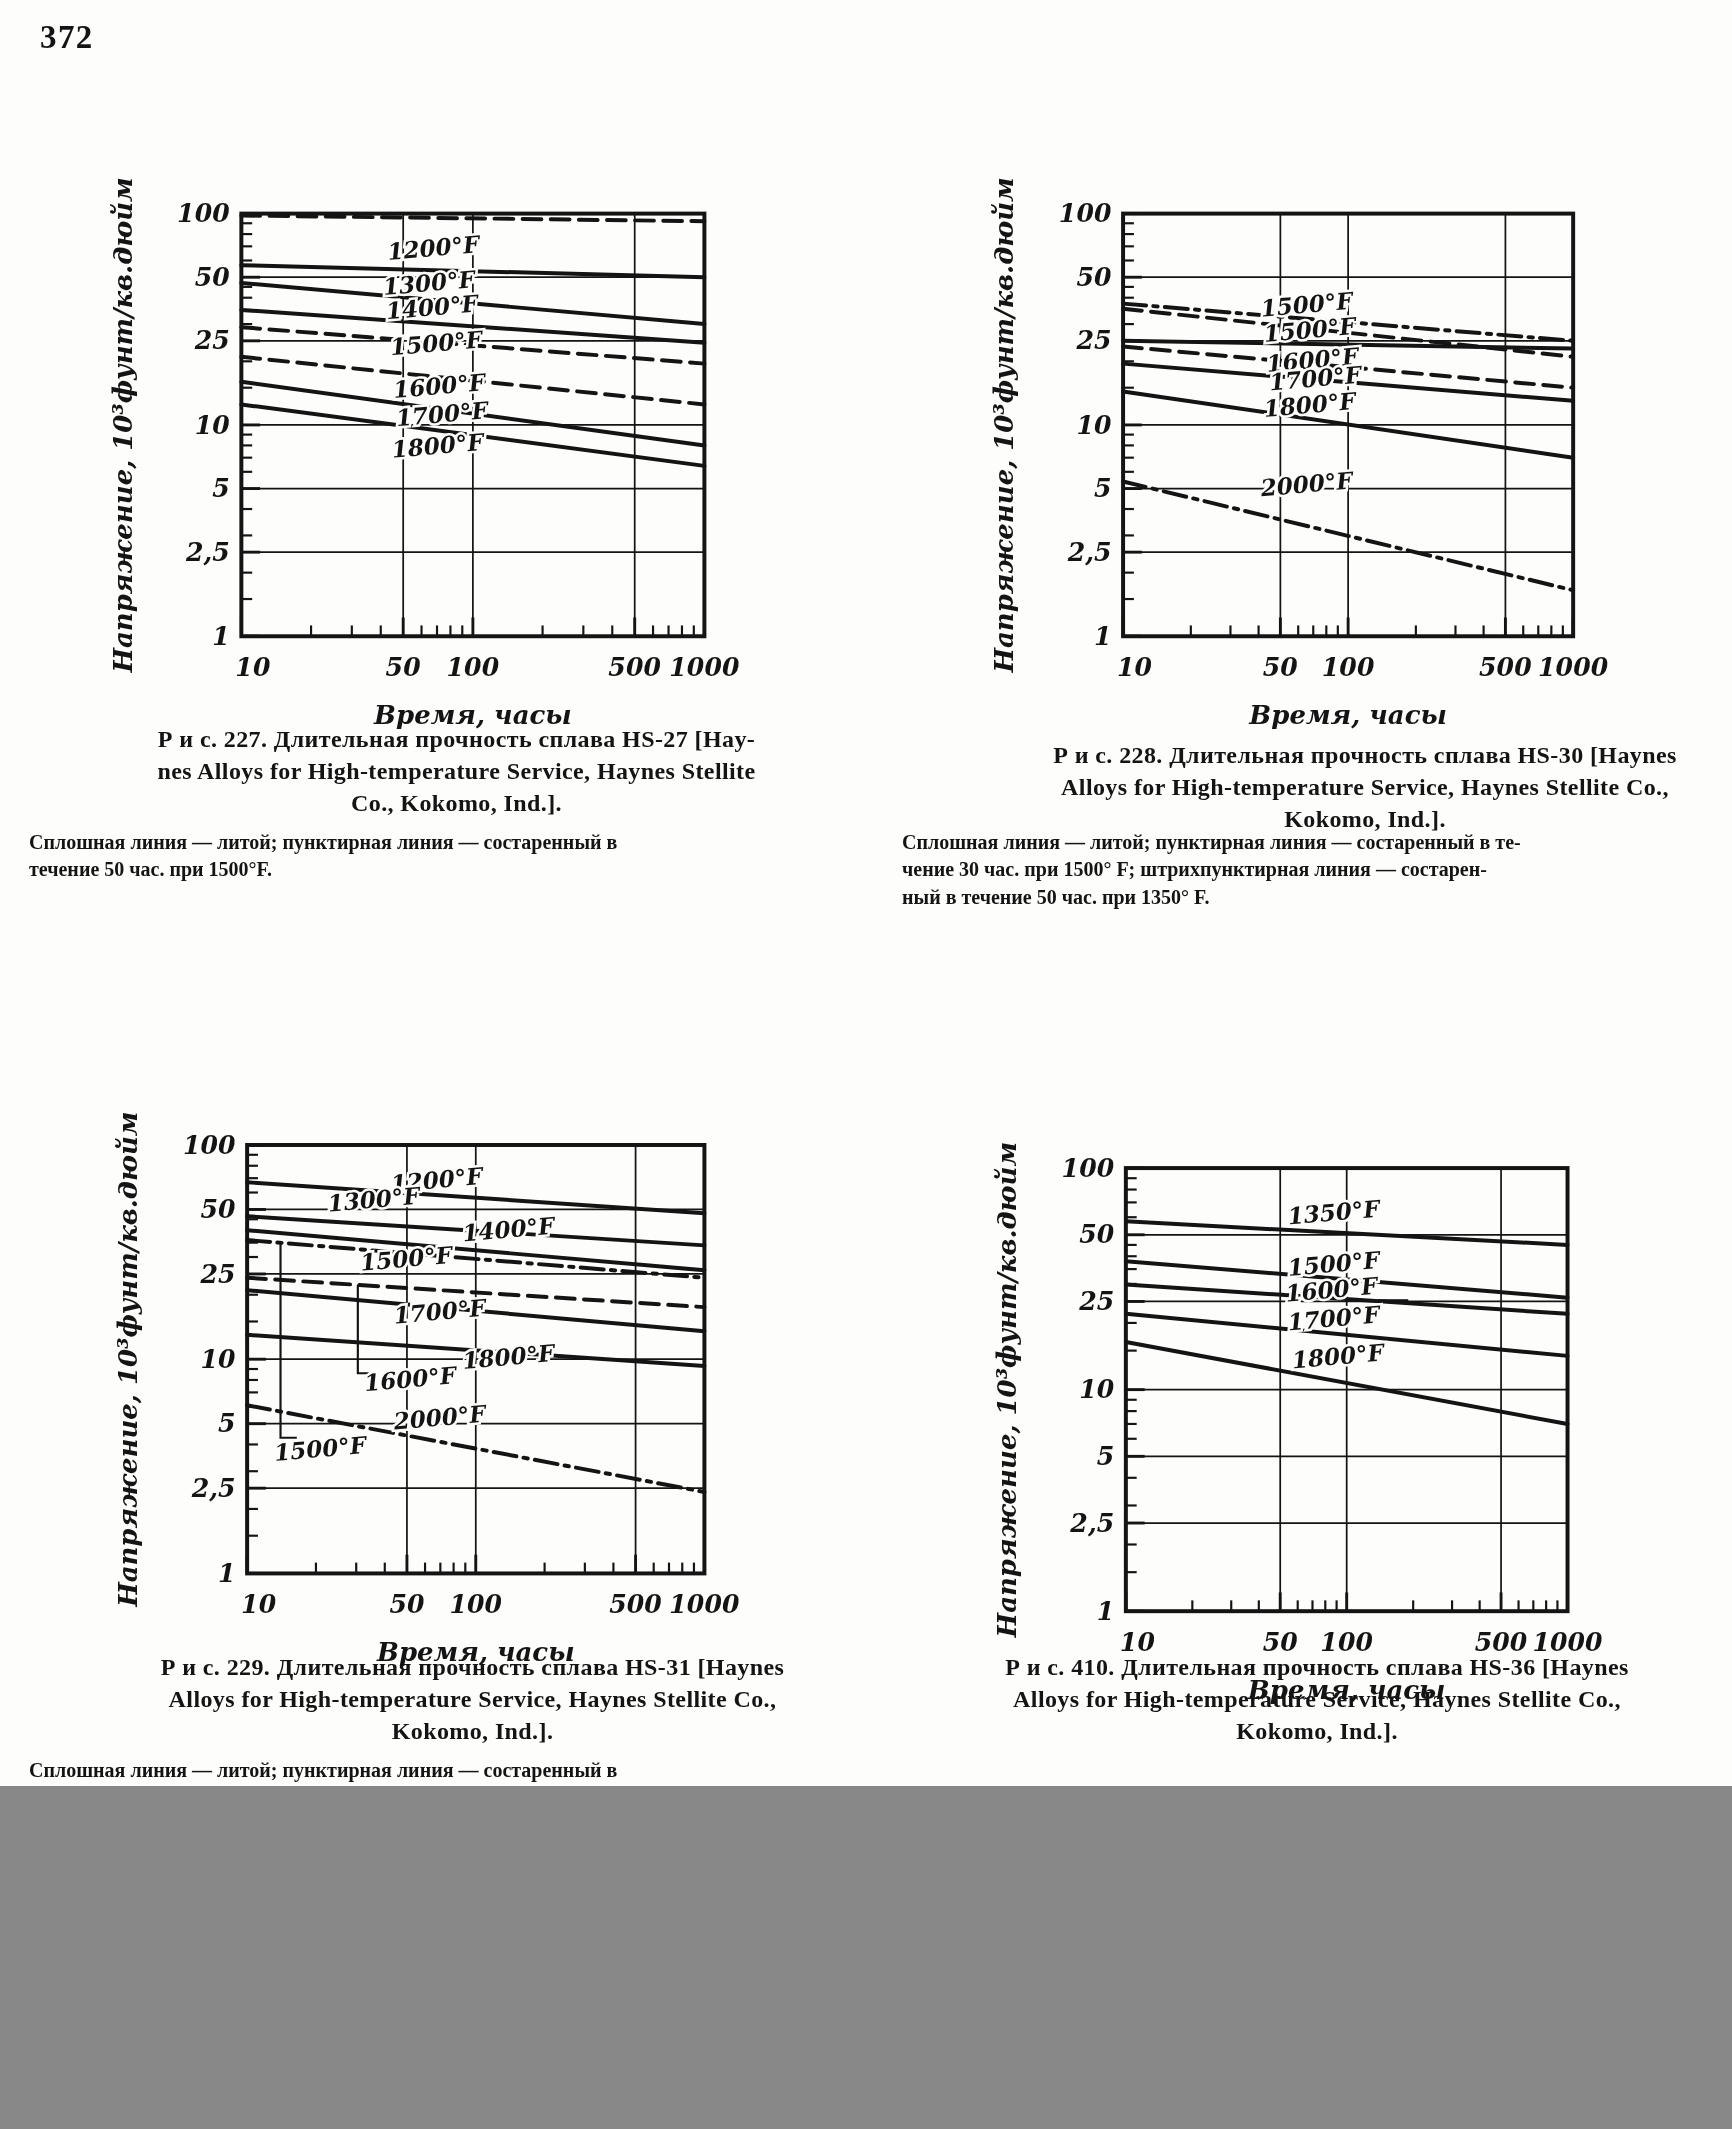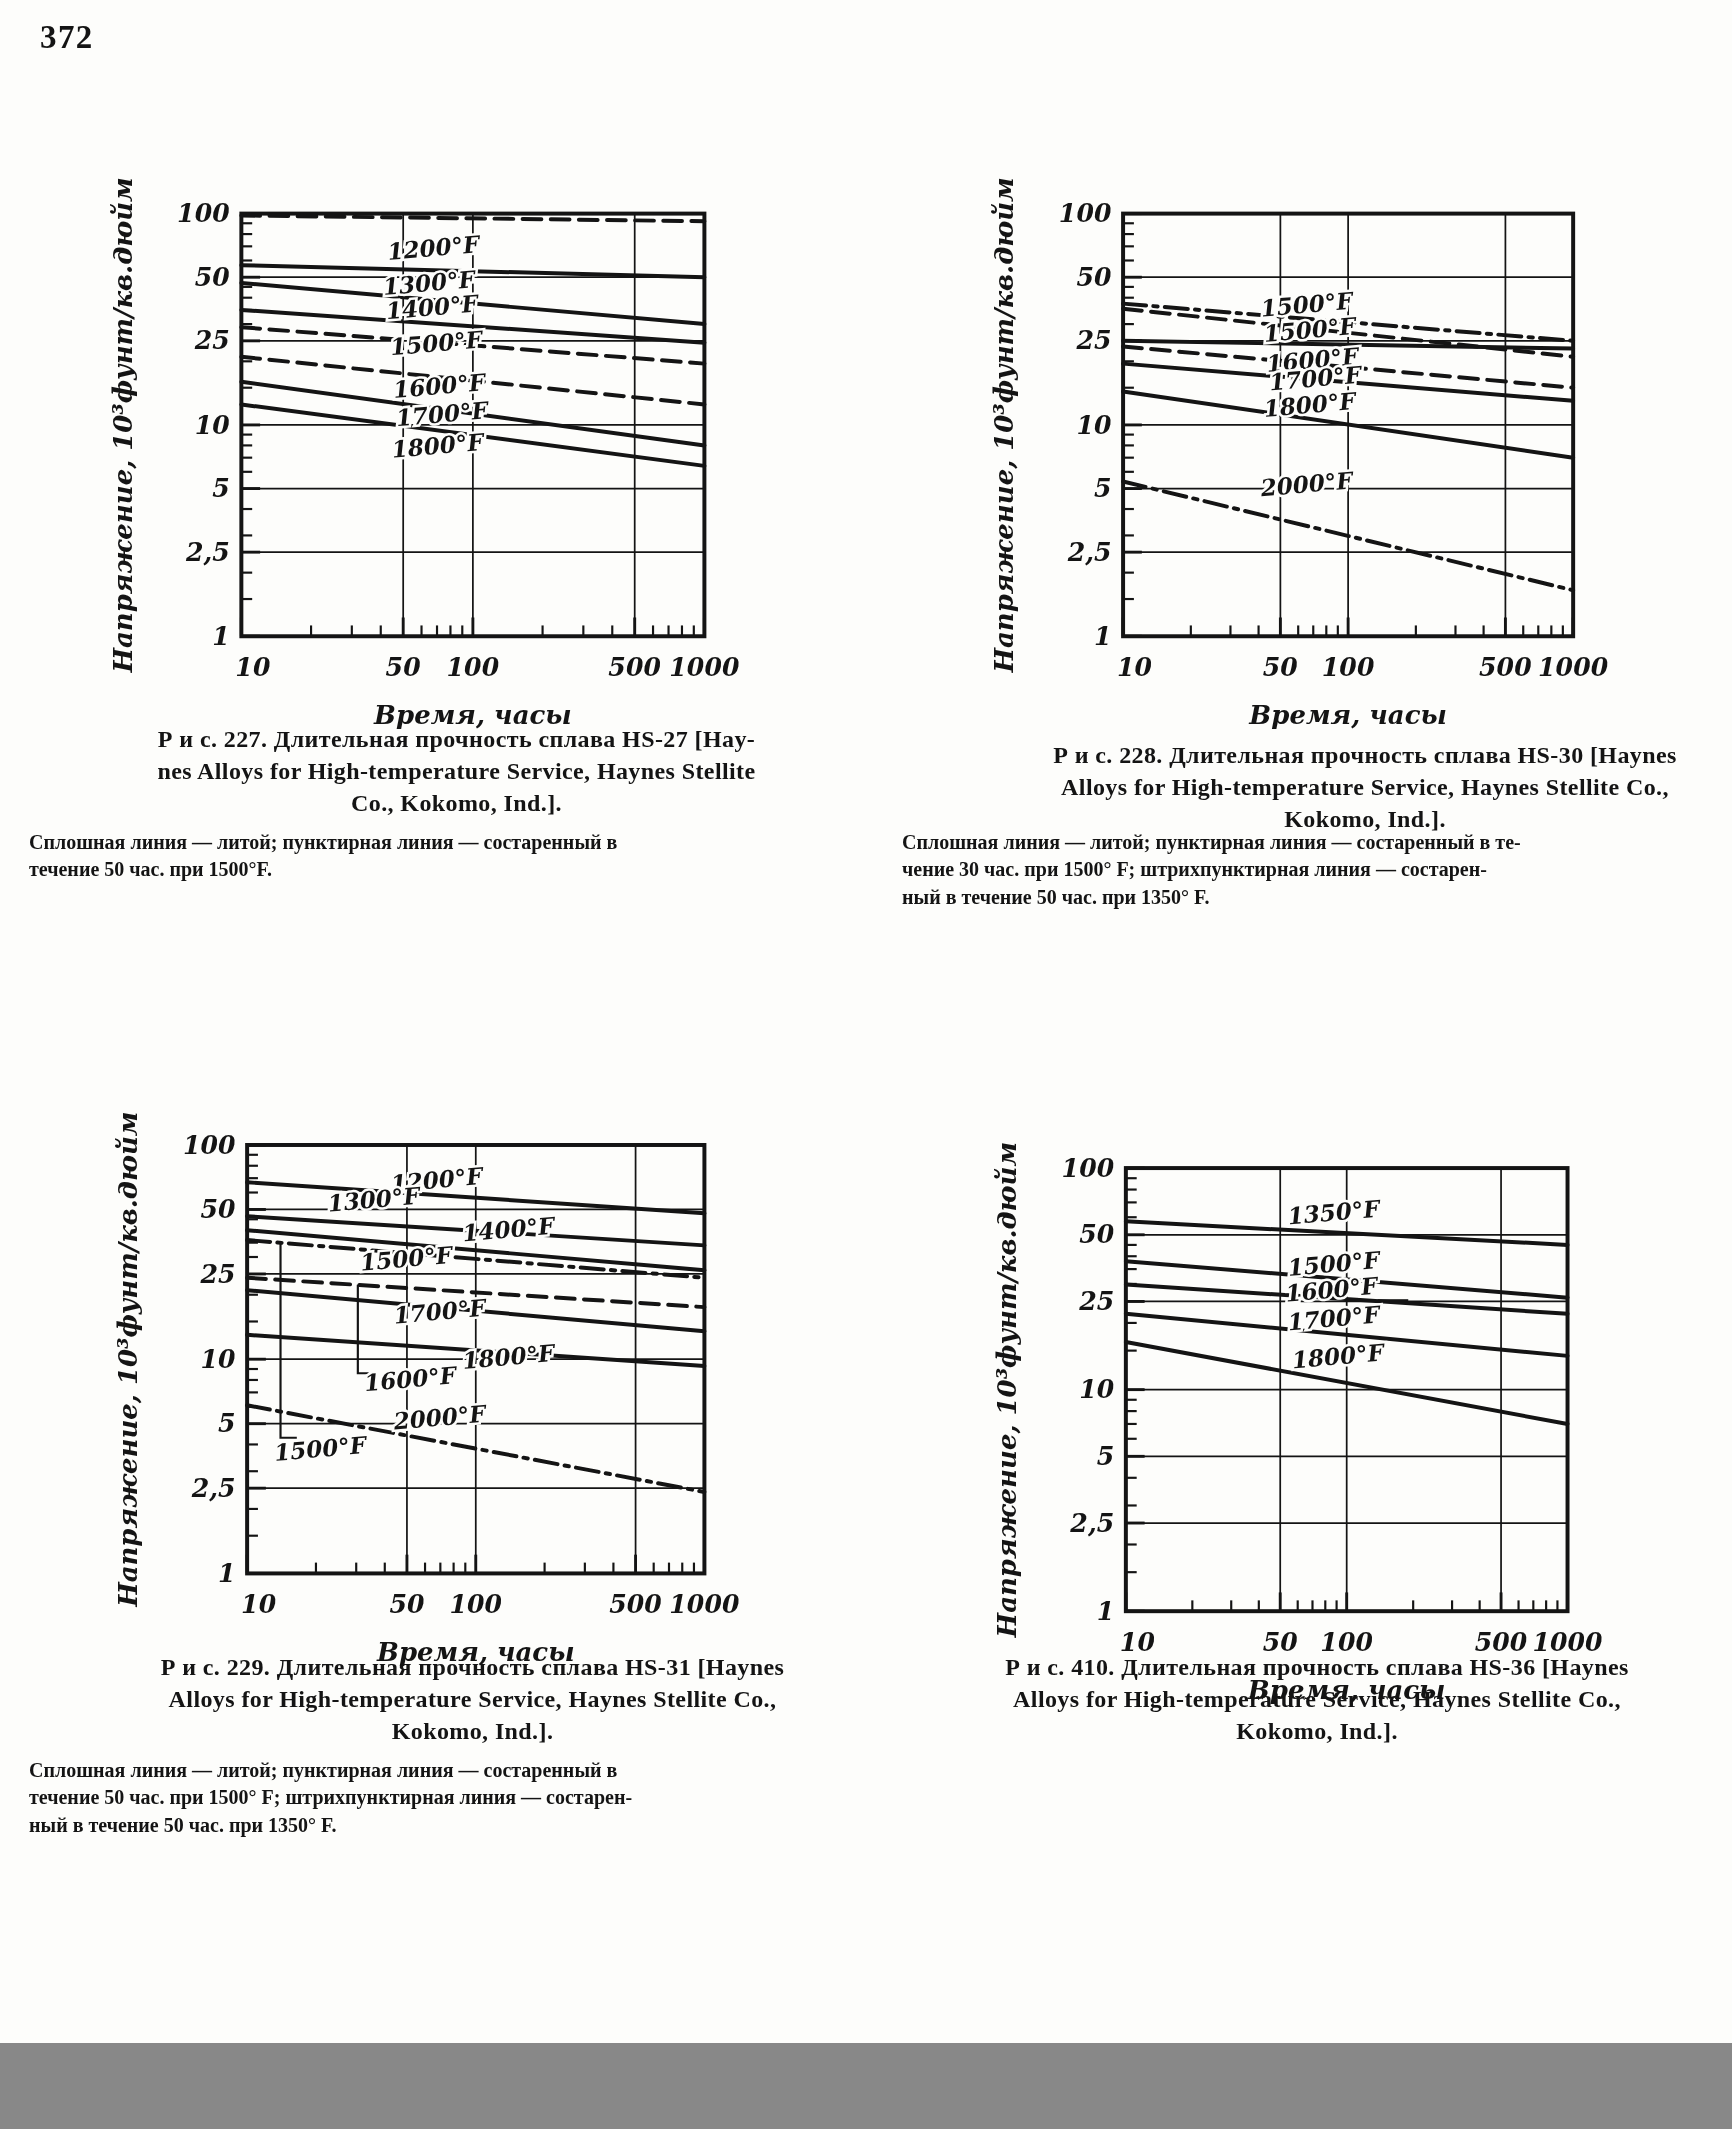--- a/index.html
+++ b/index.html
@@ -1,18 +1,18 @@
 <!DOCTYPE html>
 <html style="font-size:11.5px"><head>
 <meta charset="utf-8">
 <style>
   html,body{margin:0;padding:0;background:#888;}
   .page{
     position:relative;
-    width:1732px;height:2043px;
+    width:1732px;height:1786px;
     background:#fdfdfb;
     color:#141414;
     font-family:"Liberation Serif", serif;
     overflow:hidden;
   }
   .page-number{
     position:absolute;left:40px;top:19px;
     font-size:33px;font-weight:700;letter-spacing:1.4px;
   }
   .fig-svg{position:absolute;}

